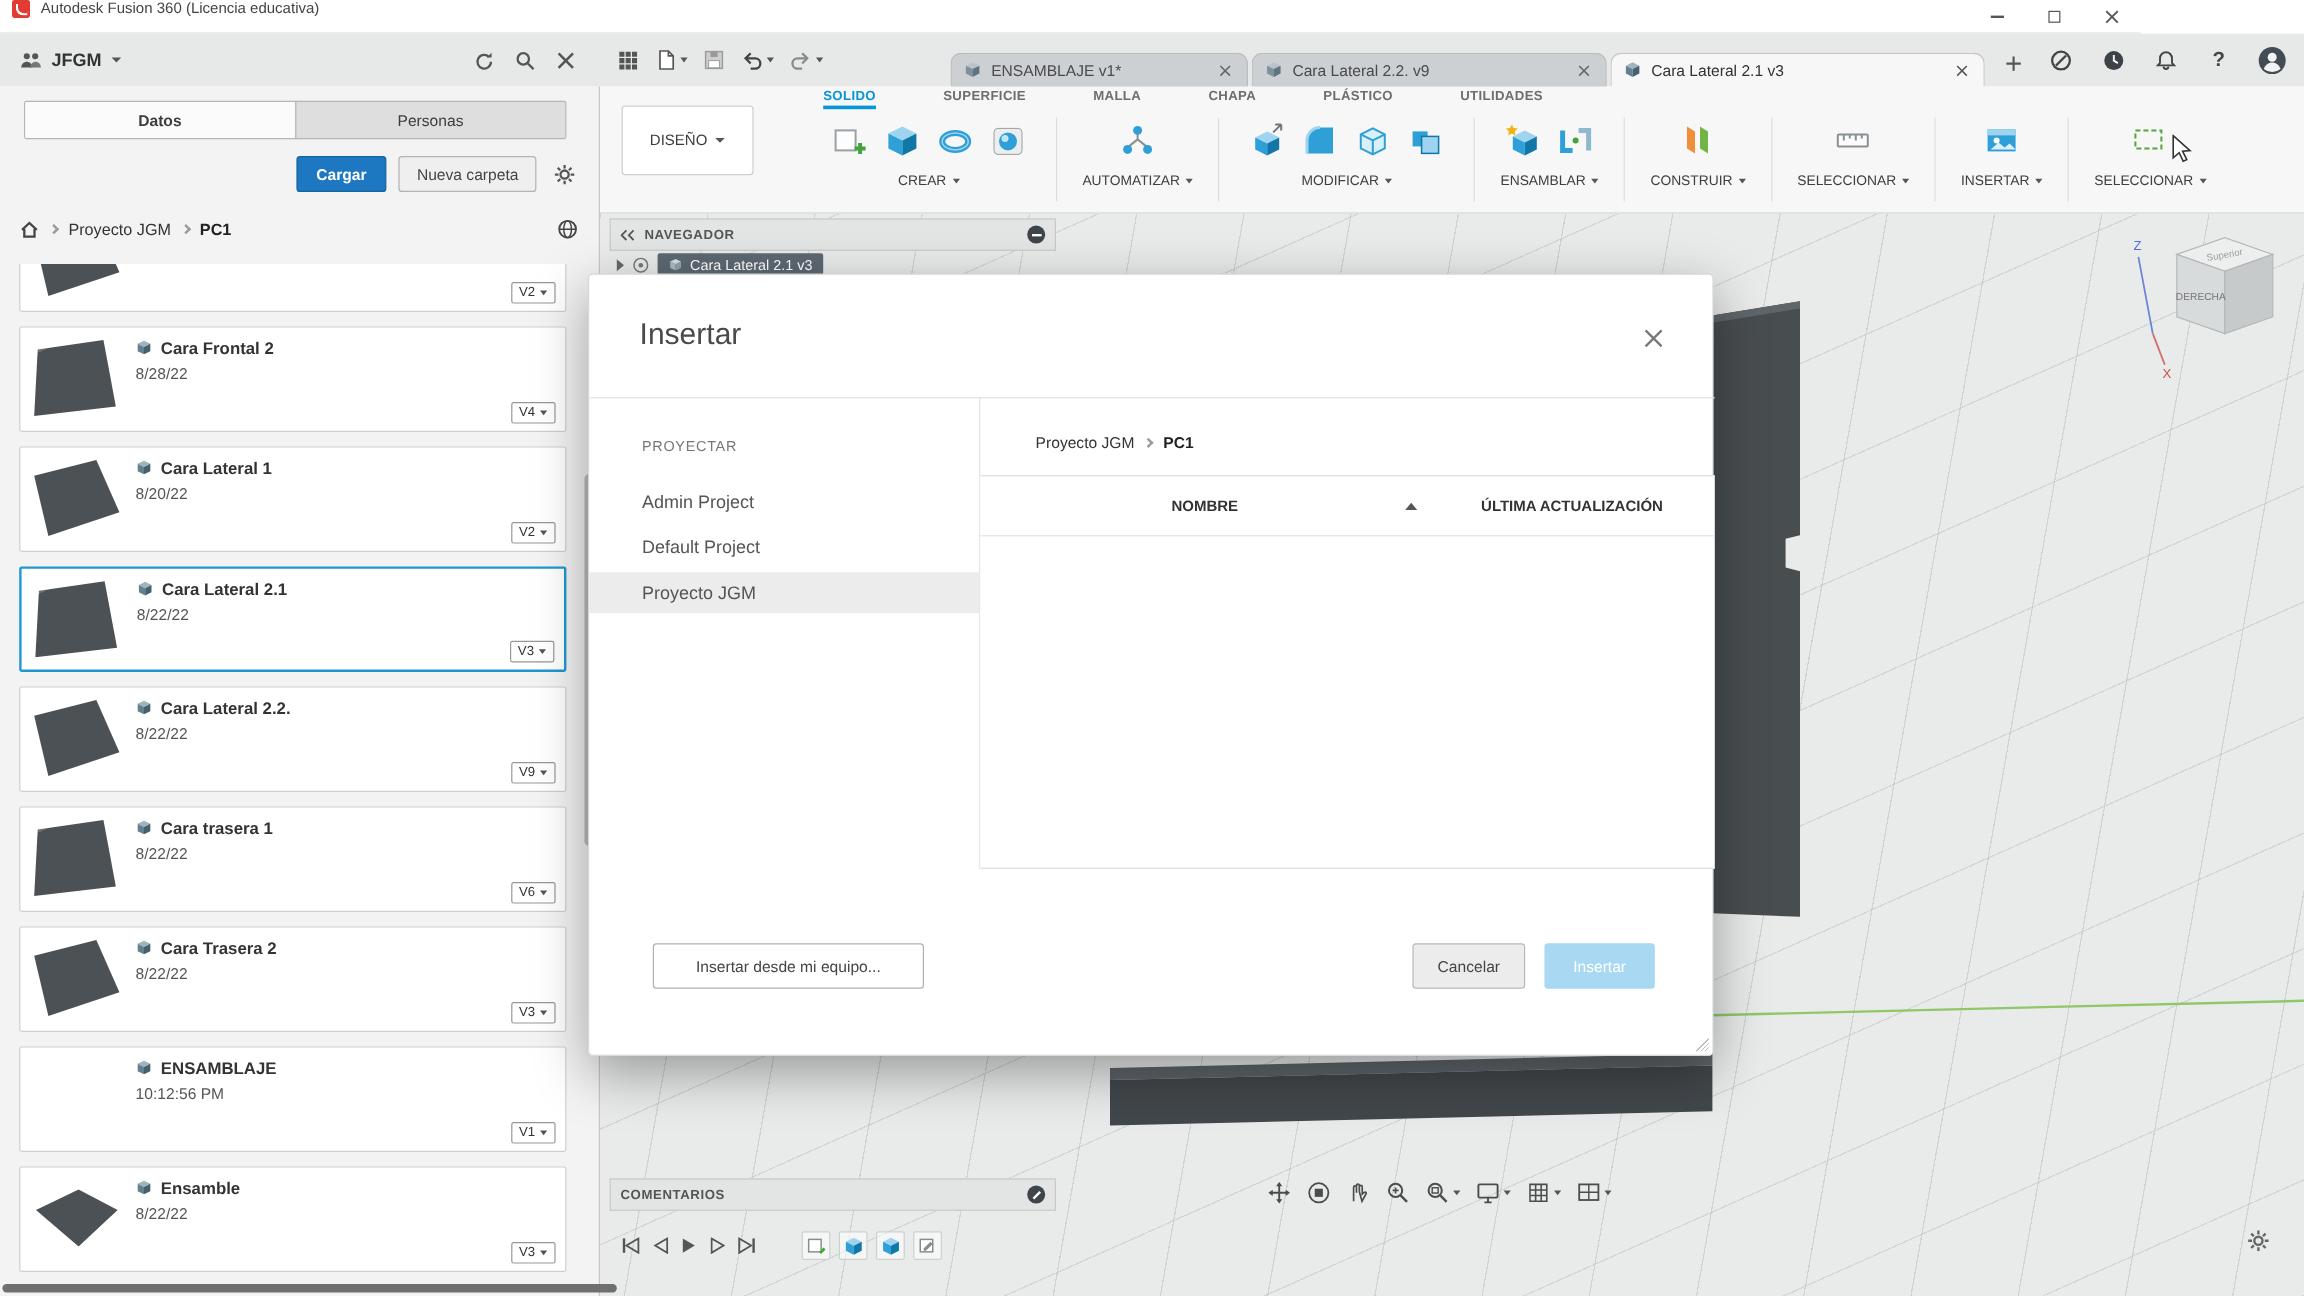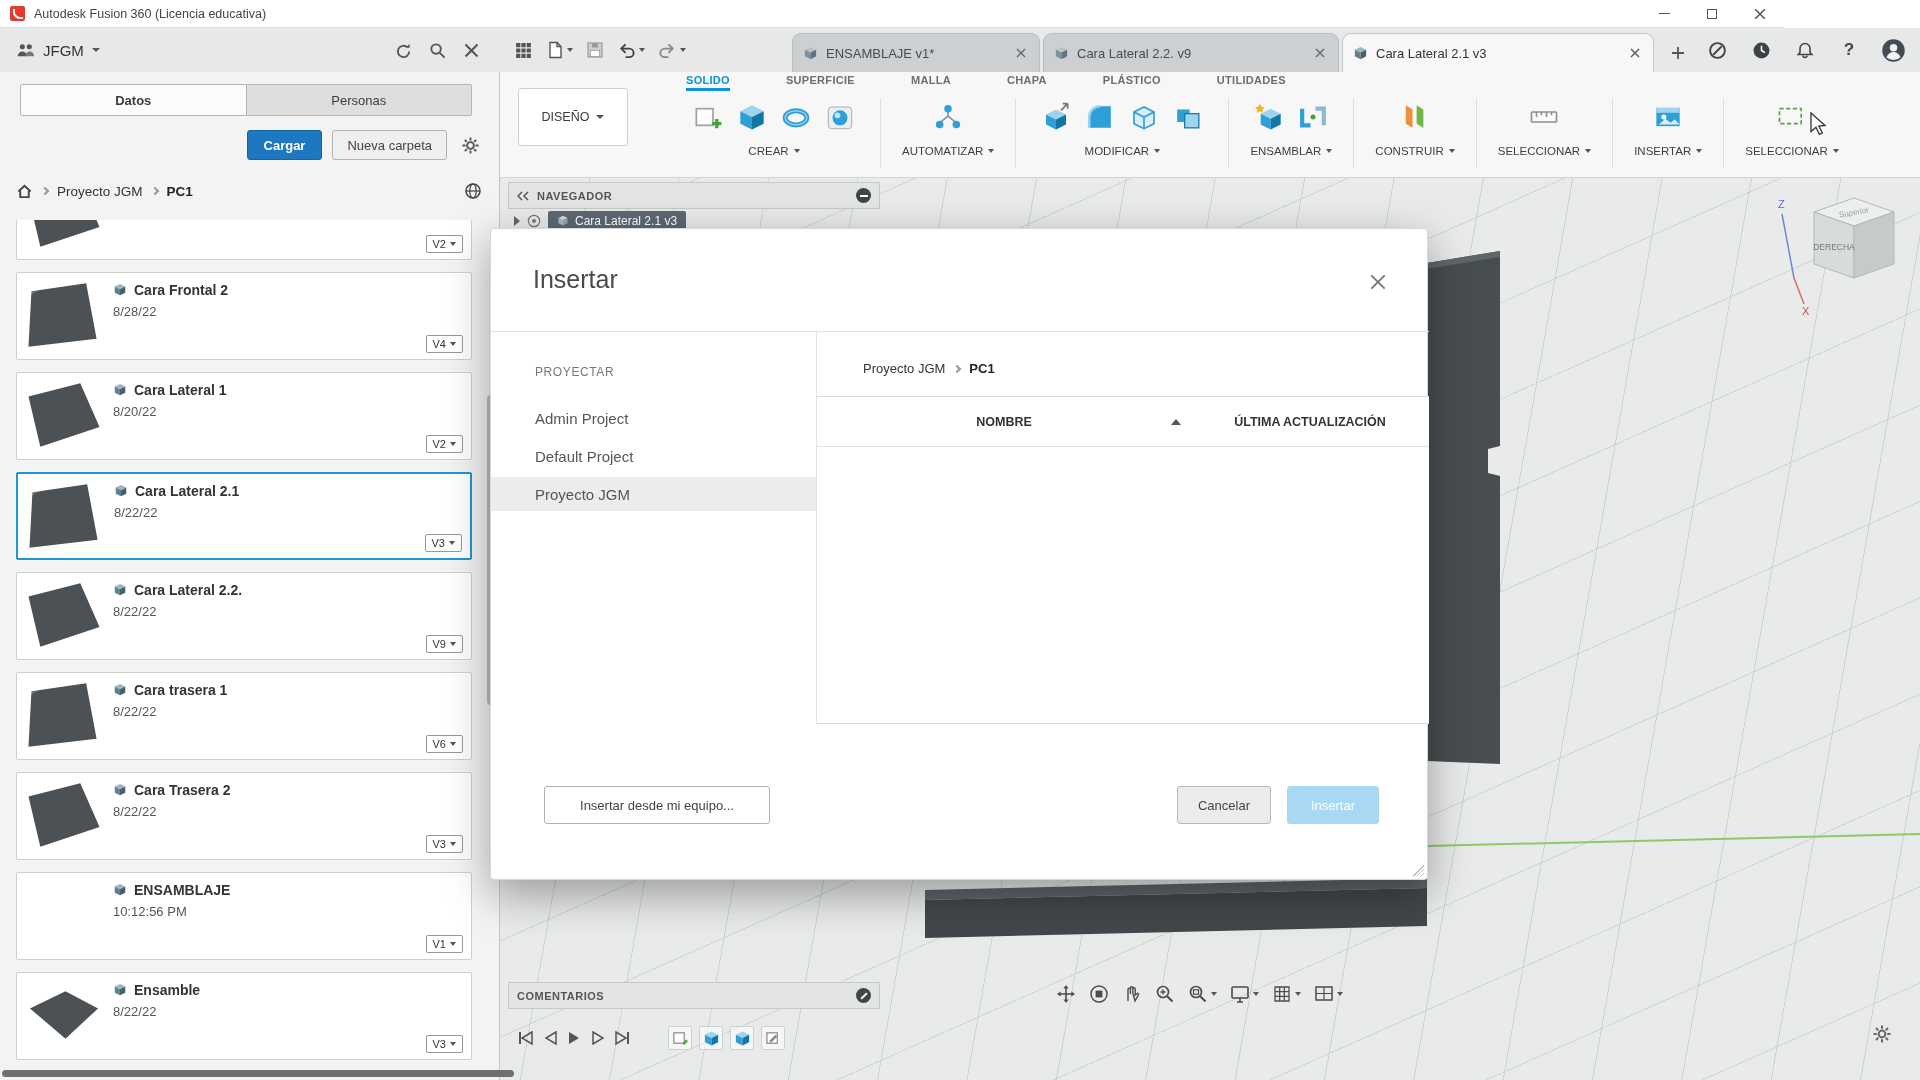--- a/index.html
+++ b/index.html
@@ -1,39 +1,39 @@
 <!DOCTYPE html>
 <html><head>
 <meta charset="utf-8">
 <style>
 *{margin:0;padding:0;box-sizing:border-box}
 html,body{width:1920px;height:1080px;overflow:hidden}
 body{font-family:"Liberation Sans",sans-serif;background:#fff;position:relative;color:#333}
 svg{display:block}
 
 
-#titlebar{position:absolute;left:0;top:0;width:1784px;height:28px;background:#fff;border-bottom:1px solid #e2e2e2;display:flex;align-items:center;z-index:70}
+#titlebar{position:absolute;left:0;top:0;width:1784px;height:28px;background:#fff;border-bottom:1px solid #e2e2e2;display:flex;z-index:70}
 #app-title{font-size:12.5px;color:#444;margin-left:9px}
 .logo{width:15px;height:15px;margin-left:10px;border-radius:2px;background:#e23b32;position:relative}
 .logo::after{content:"";position:absolute;left:3px;top:3px;width:8px;height:8px;border-left:2.5px solid #fff;border-bottom:2.5px solid #fff;border-radius:0 0 0 7px}
 #winbtns{margin-left:auto;display:flex;height:28px}
 .winbtn{width:48px;height:28px;display:flex;align-items:center;justify-content:center}
 .min-g{width:11px;height:1.5px;background:#555}
 .max-g{width:10px;height:10px;border:1.5px solid #555}
 
 
 #row2{position:absolute;left:0;top:28px;width:1920px;height:44px;background:#e7e8e8;z-index:60}
 #panel-head{position:absolute;left:0;top:0;width:500px;height:44px;display:flex;align-items:center;padding:0 16px;gap:8px}
-#team-name{font-size:15px;font-weight:normal;color:#333}
+#team-name{font-size:15px;font-weight:bold;color:#333}
 .hspace{flex:1}
 .hicon{width:26px;height:26px;display:flex;align-items:center;justify-content:center}
 #doc-area{position:absolute;left:500px;top:0;width:1420px;height:44px;display:flex;align-items:flex-end}
 #quick-icons{display:flex;align-items:center;gap:13px;height:44px;padding:0 14px;width:292px}
 .qi{display:flex;align-items:center;gap:3px}
-.tab{height:39px;display:flex;align-items:center;gap:8px;padding:0 10px;border:1px solid #b9bdbf;border-bottom:none;border-radius:9px 9px 0 0;background:#ccd0d2;font-size:13px;color:#4a4a4a;margin-right:3px}
+.tab{height:28px;display:flex;align-items:center;gap:8px;padding:0 10px;border:1px solid #b9bdbf;border-bottom:none;border-radius:9px 9px 0 0;background:#ccd0d2;font-size:13px;color:#4a4a4a;margin-right:3px}
 .tab.active{background:#f7f7f7;border-color:#c5c5c5;color:#333}
 .tab .tlabel{white-space:nowrap;overflow:hidden;flex:1}
 .tabx{width:16px;height:16px;display:flex;align-items:center;justify-content:center}
 #tab1{width:248px}#tab2{width:296px}#tab3{width:312px}
 #newtab{width:30px;height:30px;margin:0 6px 4px 6px;display:flex;align-items:center;justify-content:center}
 #right-icons{margin-left:auto;display:flex;align-items:center;gap:18px;height:44px;padding-right:14px}
 
 
 #ribbon{position:absolute;left:500px;top:72px;width:1420px;height:106px;background:#f7f7f7;border-bottom:1px solid #d5d5d5;z-index:20}
 #ws-box{position:absolute;left:18px;top:16px;width:110px;height:58px;background:#fff;border:1px solid #cfcfcf;border-radius:3px;display:flex;align-items:center;justify-content:center;gap:7px;font-size:12.5px;font-weight:normal;color:#3c3c3c}

